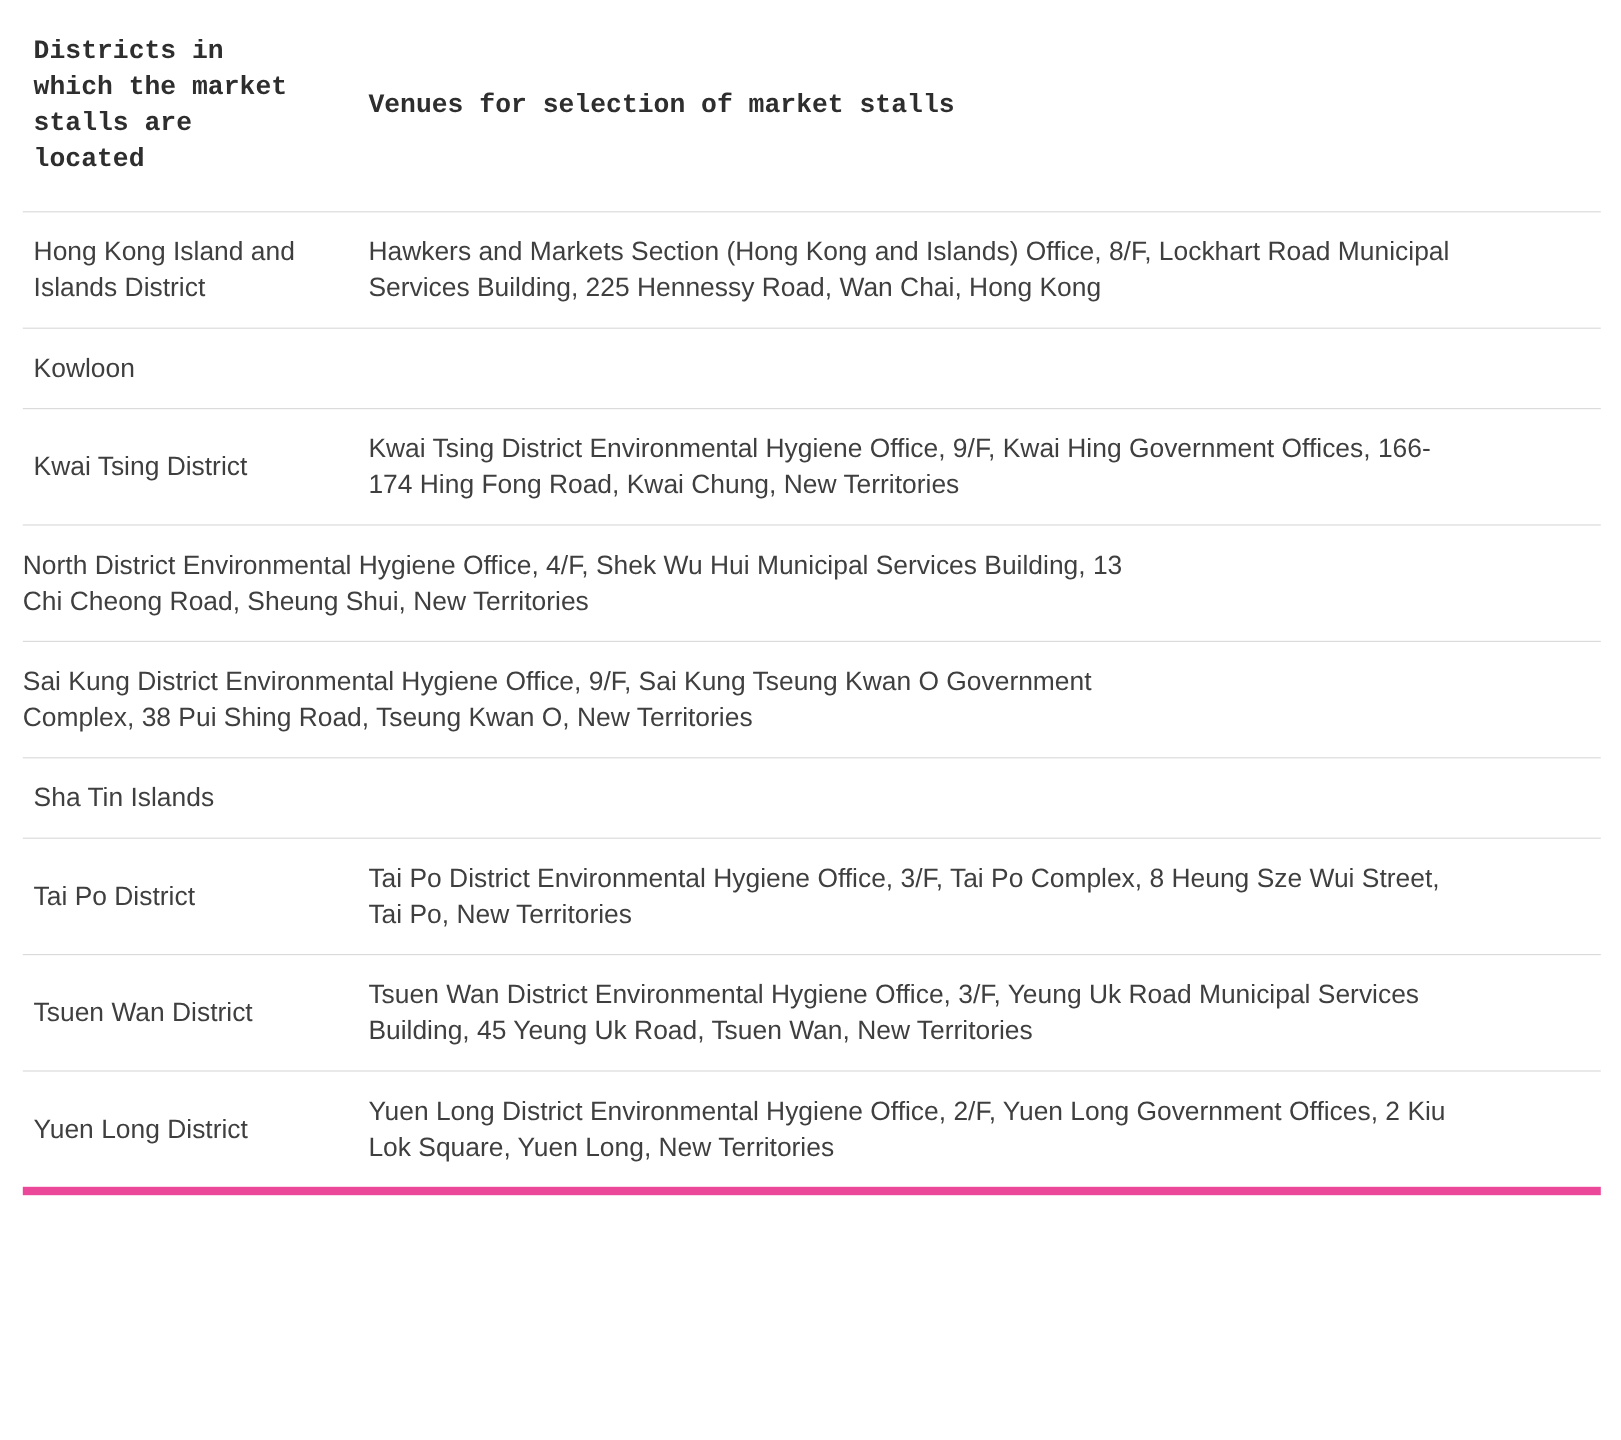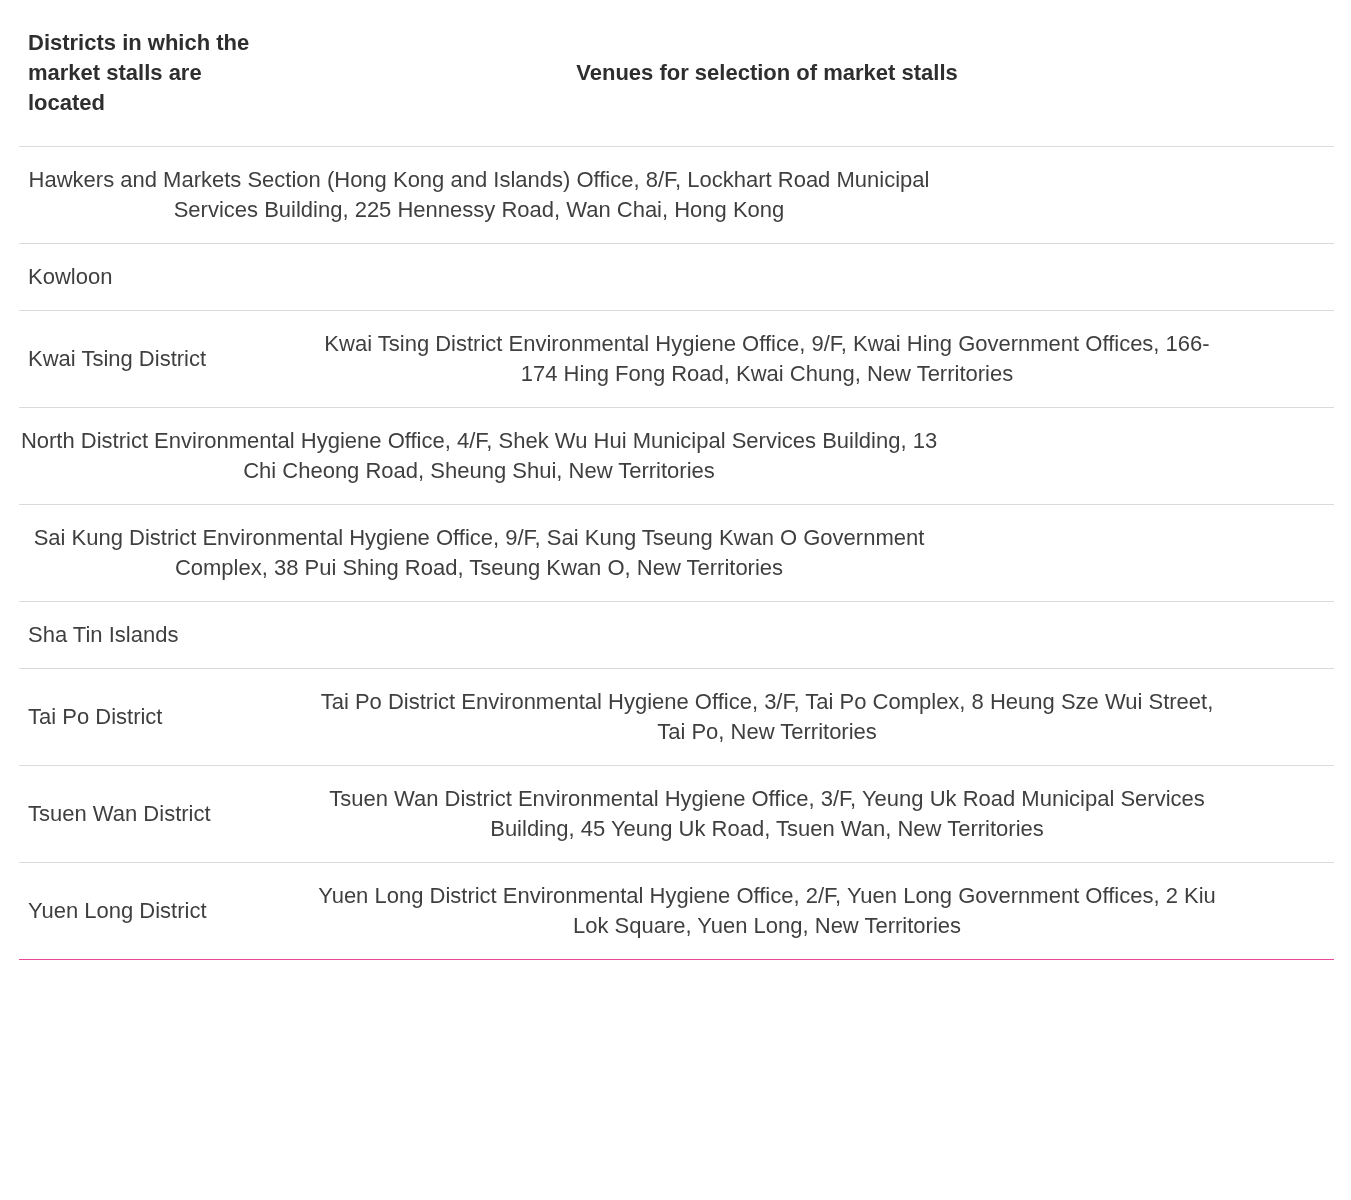--- a/index.html
+++ b/index.html
@@ -25,56 +25,59 @@
     align-items: center;
     border-top: 1px solid #dbdbdb;
     padding: 18px 0;
     box-sizing: border-box;
   }
   .row.header-row {
     border-top: none;
     padding: 28px 0;
   }
   .row.last-row {
-    border-bottom: 1px solid #ec4899;
+    border-bottom: 7px solid #ec4899;
   }
   .cell-district {
     flex: 0 0 288px;
     max-width: 288px;
     padding-left: 9px;
     box-sizing: border-box;
   }
   .cell-district .inner {
     max-width: 228px;
   }
   .cell-venue {
     flex: 0 1 auto;
     width: 920px;
     max-width: 920px;
-    text-align: center;
   }
   .header-row .cell-district .inner,
   .header-row .cell-venue {
     font-weight: bold;
     color: #2e2e2e;
+    font-family: Liberation Mono, monospace;
   }
 </style>
 </head>
 <body>
 
 <div class="table">
 
   <div class="row header-row">
     <div class="cell-district">
       <div class="inner">Districts in which the market stalls are located</div>
     </div>
     <div class="cell-venue">Venues for selection of market stalls</div>
   </div>
 
   <div class="row">
+    <div class="cell-district">
+      <div class="inner">Hong Kong Island and Islands District</div>
+    </div>
     <div class="cell-venue">Hawkers and Markets Section (Hong Kong and Islands) Office, 8/F, Lockhart Road Municipal Services Building, 225 Hennessy Road, Wan Chai, Hong Kong</div>
   </div>
 
   <div class="row">
     <div class="cell-district">
       <div class="inner">Kowloon</div>
     </div>
   </div>
 
   <div class="row">

